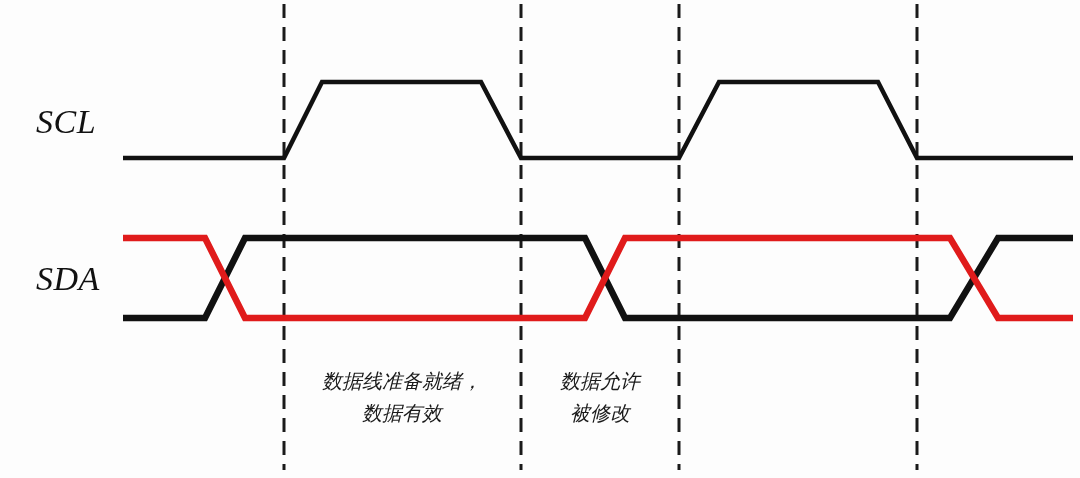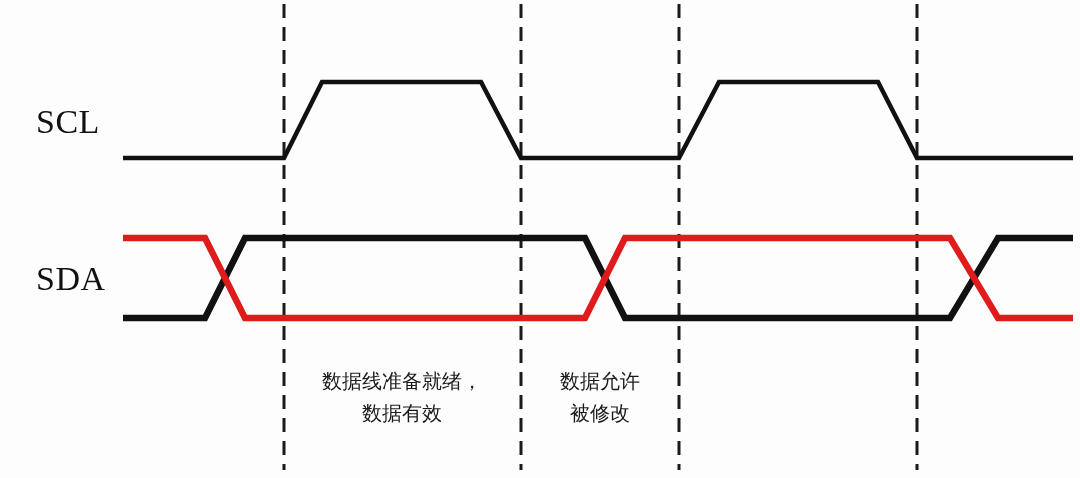--- a/index.html
+++ b/index.html
@@ -12,20 +12,21 @@
     height: 478px;
     font-family: "Liberation Serif", "DejaVu Serif", serif;
     overflow: hidden;
     position: relative;
   }
   #diagram-root {
     position: relative;
     width: 1080px;
     height: 478px;
     background: #fdfdfd;
+    font-style: italic;
   }
   svg#timing-svg {
     position: absolute;
     left: 0;
     top: 0;
     width: 1080px;
     height: 478px;
     display: block;
   }
   .signal-label {

